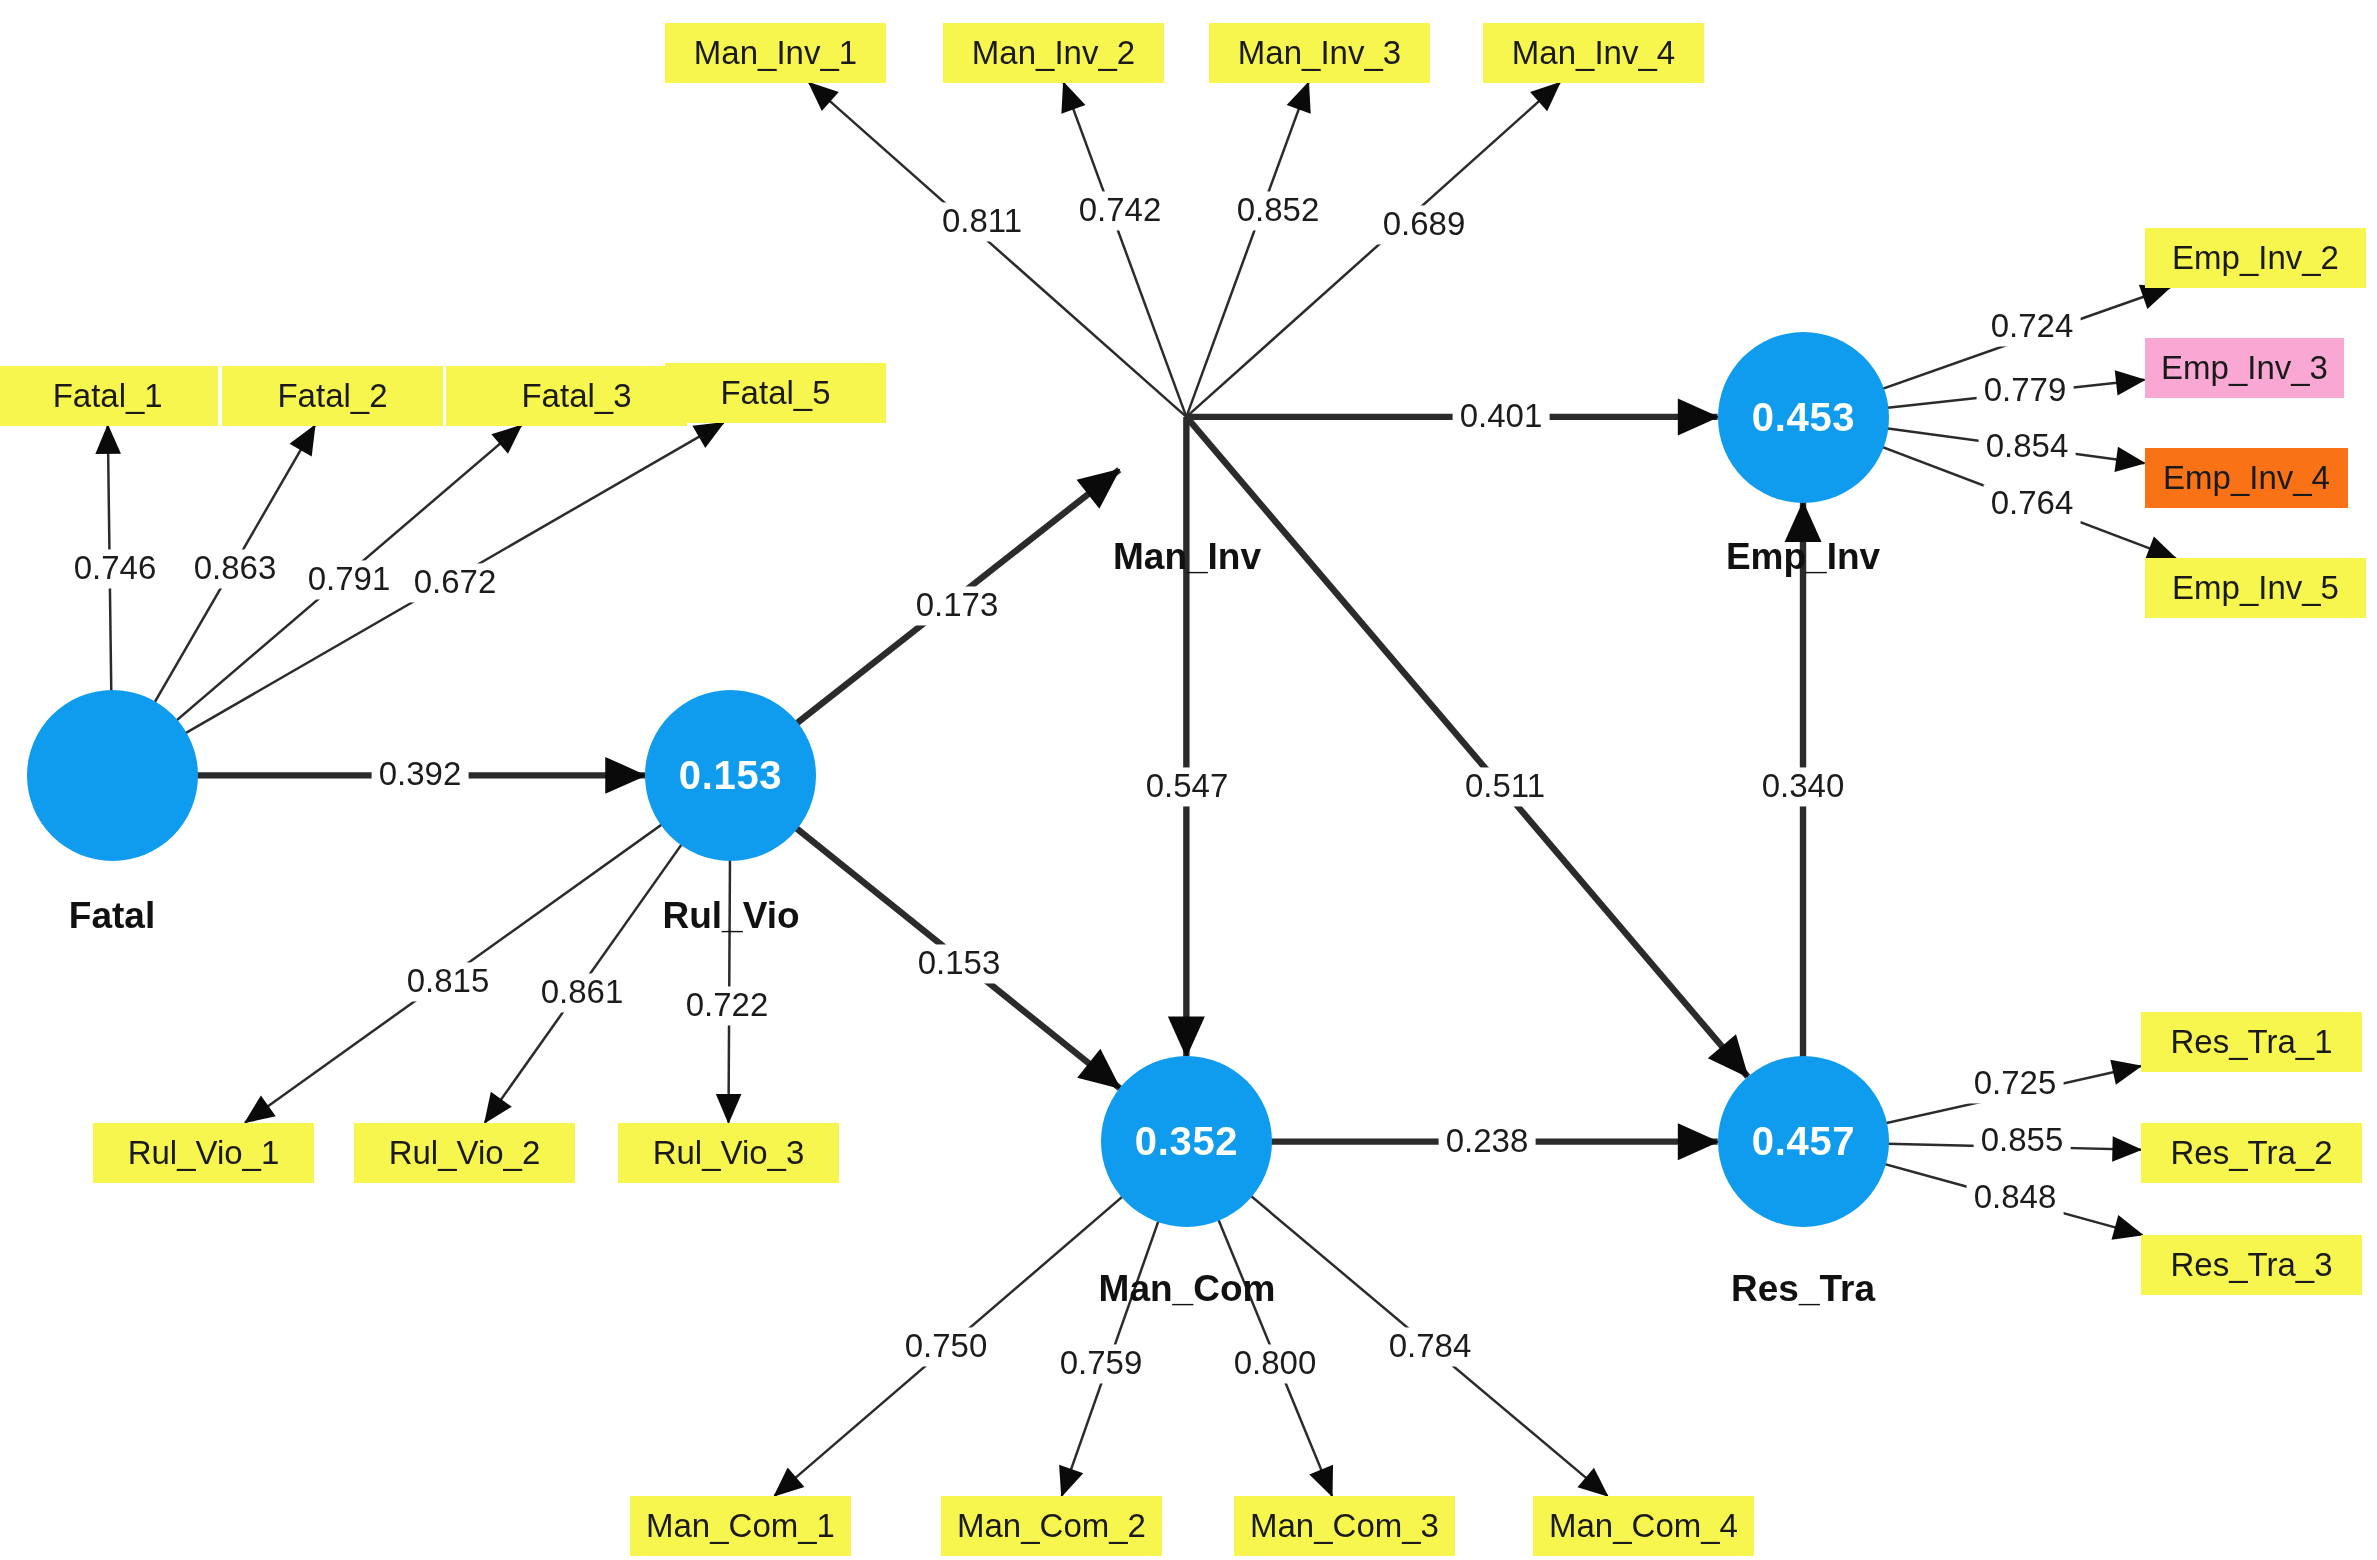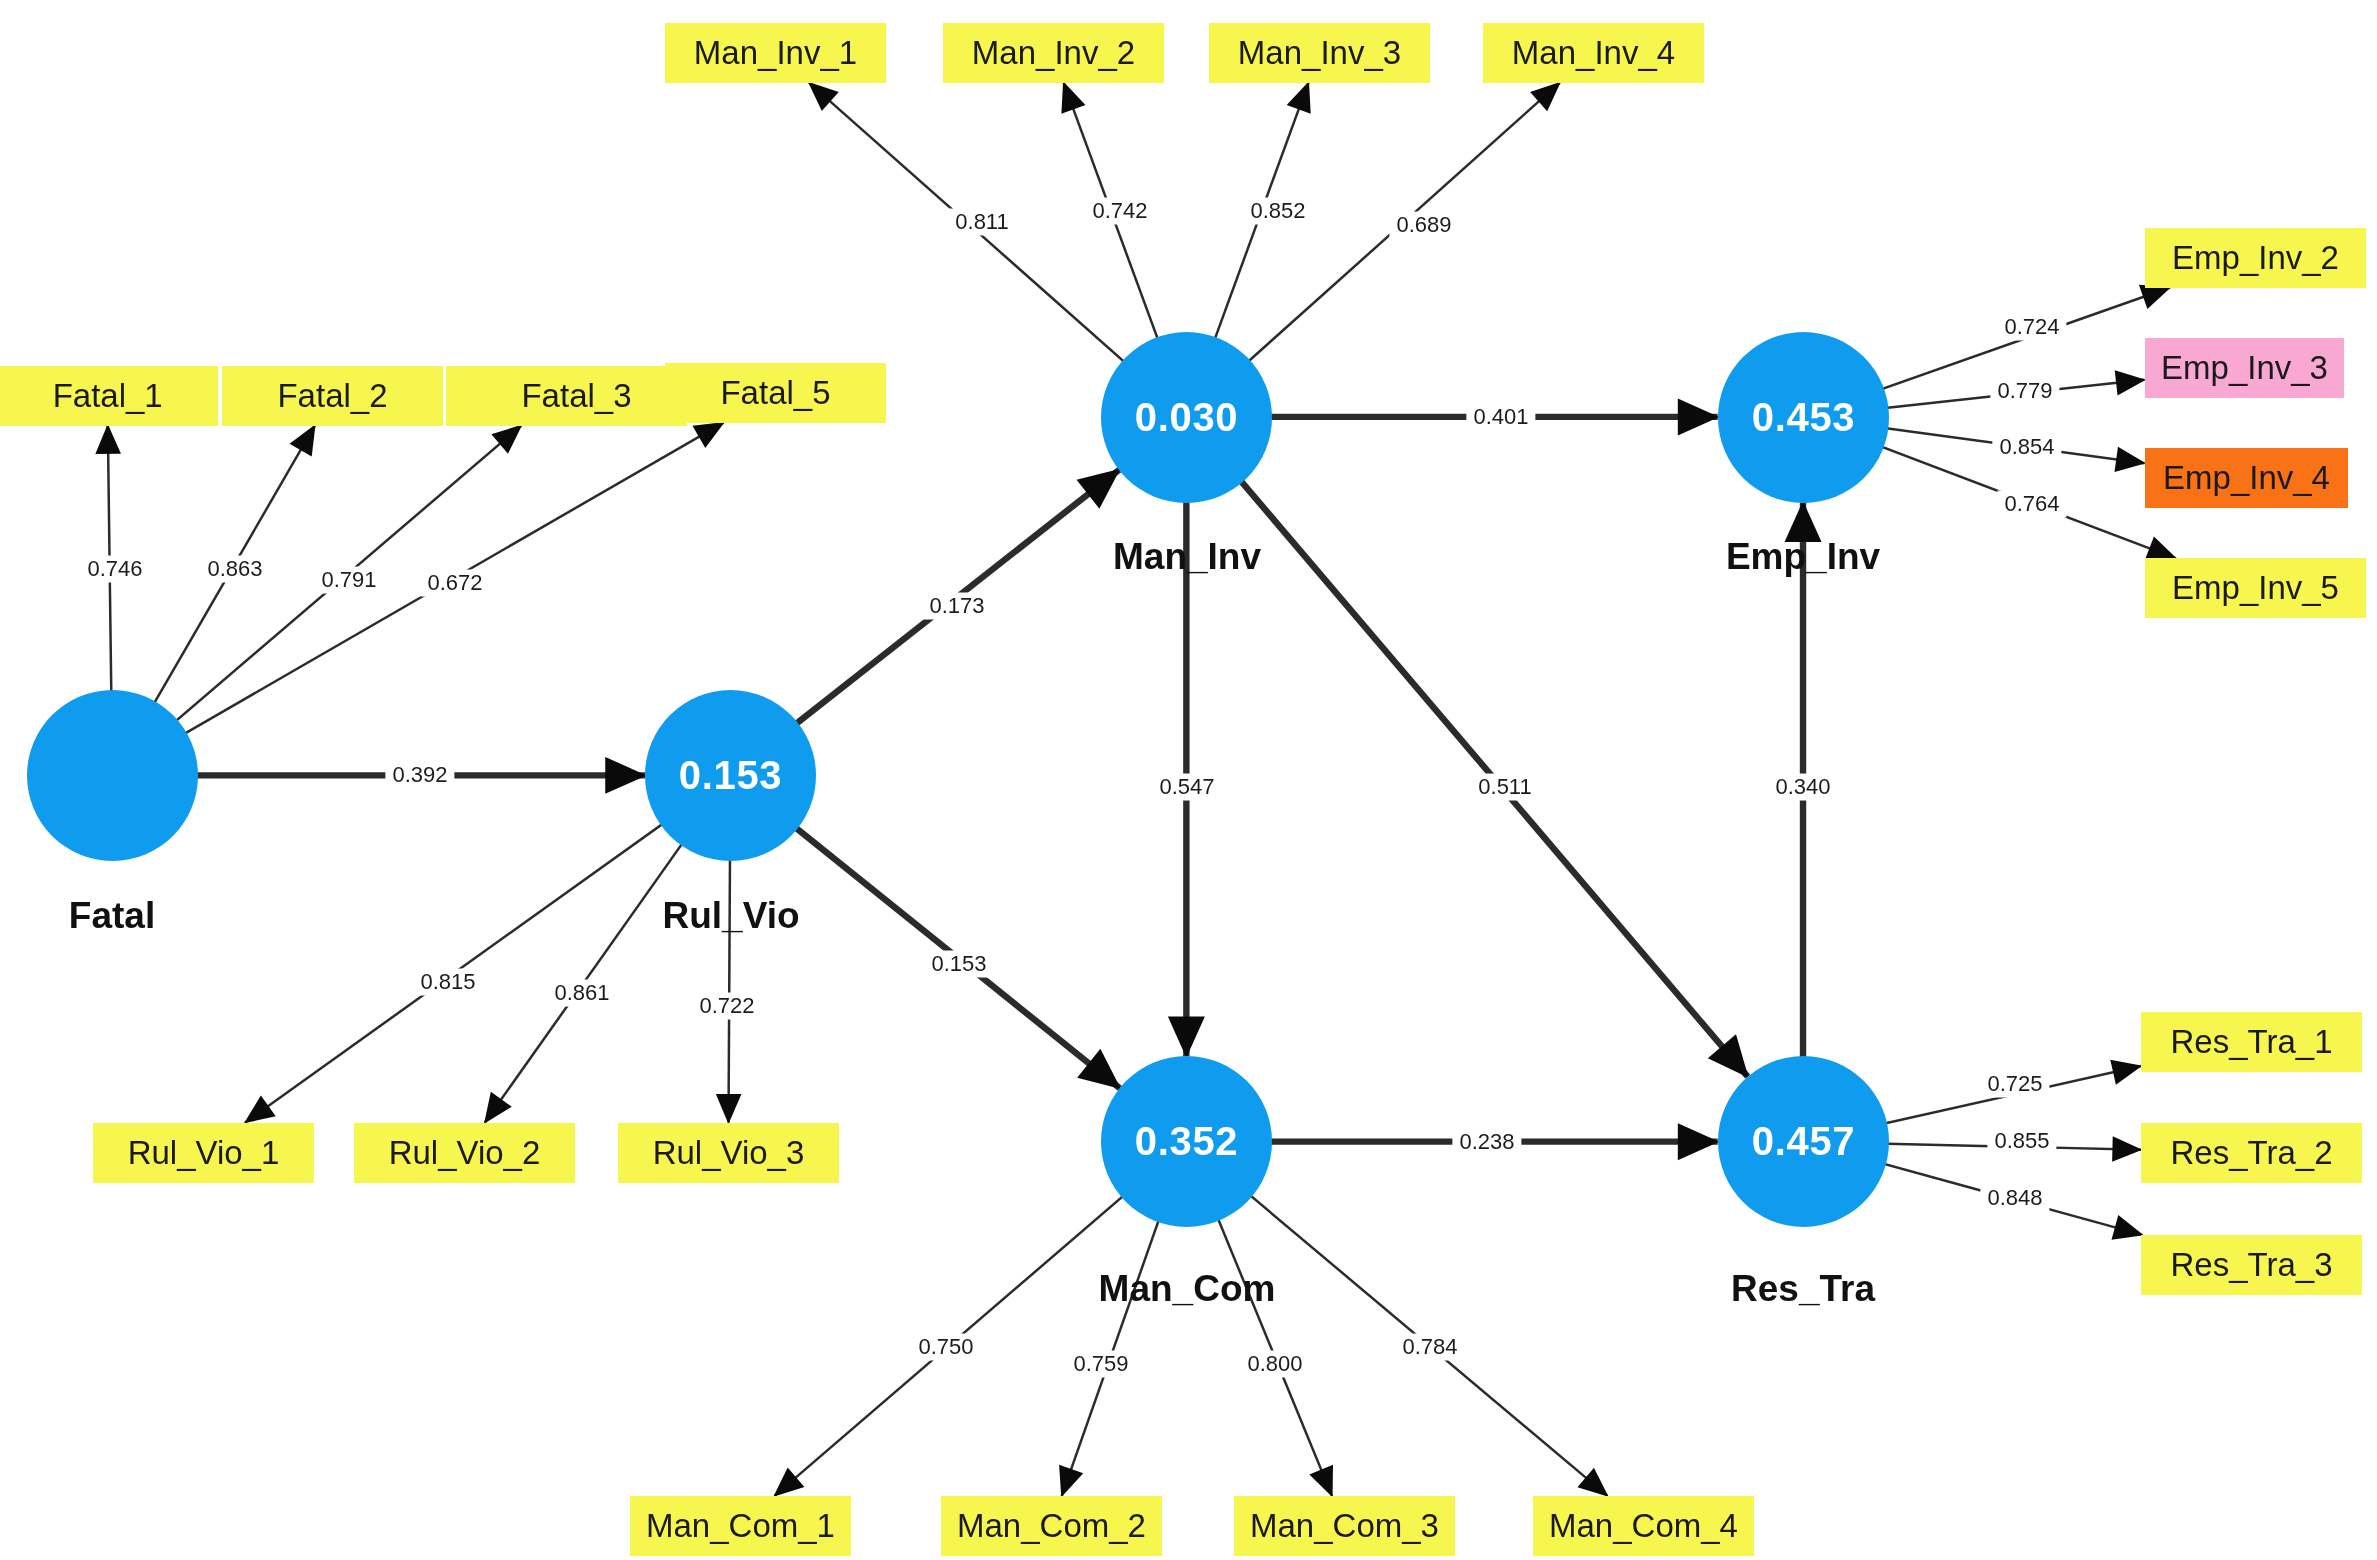--- a/index.html
+++ b/index.html
@@ -48,21 +48,21 @@
     align-items: center;
     justify-content: center;
     font-size: 33px;
     white-space: nowrap;
   }
   .elabel {
     position: absolute;
     transform: translate(-50%, -50%);
     background: #ffffff;
     padding: 1.4px 7.1px;
-    font-size: 22px;
+    font-size: 33px;
     color: #1c1c1c;
     white-space: nowrap;
     line-height: 1.1;
   }
 </style>
 </head>
 <body>
 
 <div id="diagram" style="width: 2377px; height: 1560px; background: rgb(255, 255, 255);">
   <svg id="edge-layer" xmlns="http://www.w3.org/2000/svg" width="2377" height="1560" viewBox="0 0 3342 2193">
@@ -161,23 +161,20 @@
       <div class="indicator" style="left: 2141px; top: 1123px; width: 221px; height: 60px; background: rgb(247, 246, 78); color: rgb(26, 26, 26);">Res_Tra_2</div>
       <div class="indicator" style="left: 2141px; top: 1235px; width: 221px; height: 60px; background: rgb(247, 246, 78); color: rgb(26, 26, 26);">Res_Tra_3</div>
       <div class="latent" style="left: 27px; top: 690px; width: 171px; height: 171px; background: rgb(15, 155, 238); color: rgb(255, 255, 255);">
         <span></span>
       </div>
       <div class="nlabel" style="left: 112px; top: 916px;">Fatal</div>
       <div class="latent" style="left: 645px; top: 690px; width: 171px; height: 171px; background: rgb(15, 155, 238); color: rgb(255, 255, 255);">
         <span>0.153</span>
       </div>
       <div class="nlabel" style="left: 731px; top: 916px;">Rul_Vio</div>
-      <div class="latent" style="left: 1101px; top: 332px; width: 171px; height: 171px; background: rgb(15, 155, 238); color: rgb(255, 255, 255);">
-        <span>0.030</span>
-      </div>
       <div class="nlabel" style="left: 1187px; top: 557px;">Man_Inv</div>
       <div class="latent" style="left: 1718px; top: 332px; width: 171px; height: 171px; background: rgb(15, 155, 238); color: rgb(255, 255, 255);">
         <span>0.453</span>
       </div>
       <div class="nlabel" style="left: 1803px; top: 557px; text-align: right;">Emp_Inv</div>
       <div class="latent" style="left: 1101px; top: 1056px; width: 171px; height: 171px; background: rgb(15, 155, 238); color: rgb(255, 255, 255);">
         <span>0.352</span>
       </div>
       <div class="nlabel" style="left: 1187px; top: 1289px;">Man_Com</div>
       <div class="latent" style="left: 1718px; top: 1056px; width: 171px; height: 171px; background: rgb(15, 155, 238); color: rgb(255, 255, 255);">

